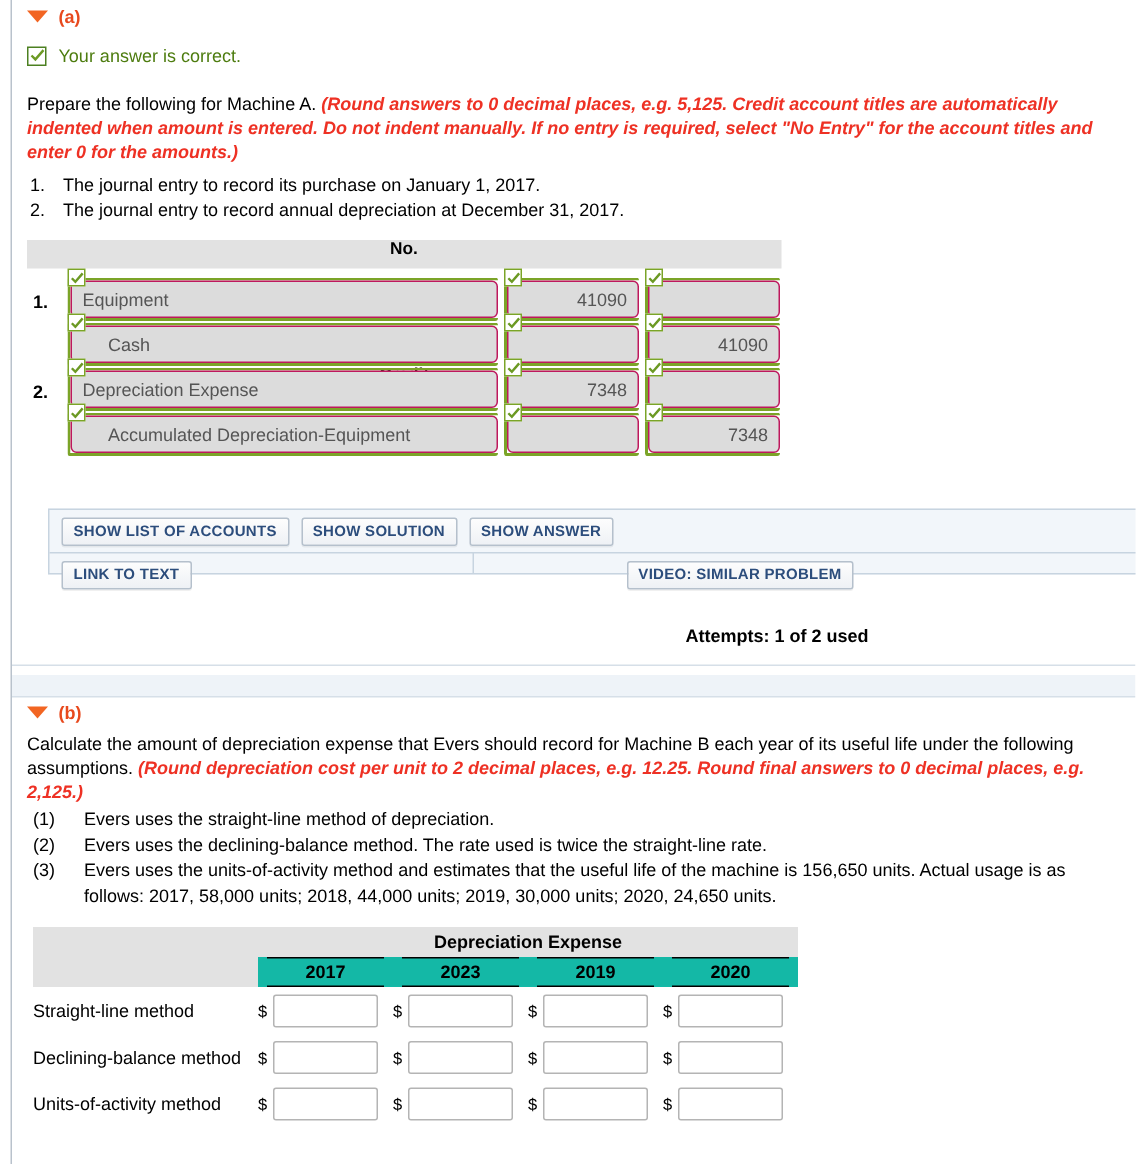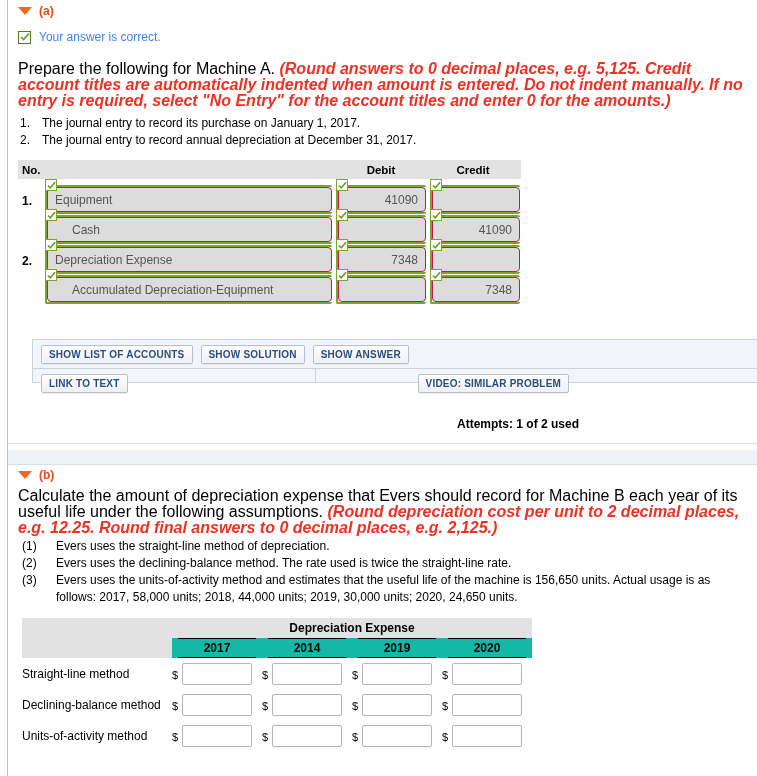--- a/index.html
+++ b/index.html
@@ -20,37 +20,37 @@
   
   .sec-head{display:flex;align-items:center;gap:7px;font-weight:bold;font-size:12px;color:#e8491d;}
   .tri{width:0;height:0;border-left:7px solid transparent;border-right:7px solid transparent;
        border-top:8px solid #f26522;display:inline-block;}
 
   
   .correct-row{display:flex;align-items:center;gap:8px;}
   .chk-box{width:13px;height:13px;border:1px solid #4c8021;background:#fff;
            display:flex;align-items:center;justify-content:center;box-sizing:border-box;}
   .chk-box svg{display:block;}
-  .correct-txt{font-size:12px;color:#3b82f6;}
-
-  
-  .para{font-size:16px;line-height:16px;color:#000;}
+  .correct-txt{font-size:12px;color:#4d7c0f;}
+
+  
+  .para{font-size:12px;line-height:16px;color:#000;}
   .em-red{color:#ee3124;font-style:italic;font-weight:bold;}
 
   
   .olist{margin:0;padding:0;list-style:none;font-size:12px;line-height:17px;}
   .olist li{display:flex;}
   .olist .num{width:22px;flex:0 0 22px;}
   .olist .txt{flex:1;}
   .olist.wide .num{width:34px;flex:0 0 34px;}
 
   
   .jtable{position:absolute;}
   .jhead{display:flex;background:#e2e2e2;height:19px;align-items:center;
-         font-weight:bold;font-size:11.5px;}
+         font-weight:bold;font-size:11.5px;flex-direction:column;}
   .jhead .c-no{width:27px;padding-left:4px;box-sizing:border-box;}
   .jhead .c-acct{width:290px;margin-top:48px;}
   .jhead .c-deb{width:92px;text-align:center;}
   .jhead .c-cre{width:92px;text-align:center;}
 
   .jrow{display:flex;align-items:flex-start;height:30px;position:relative;}
   .jrow .c-no{width:27px;flex:0 0 27px;font-weight:bold;font-size:12px;
               padding-top:9px;box-sizing:border-box;padding-left:4px;}
   .cellwrap{position:relative;margin-right:4px;}
   .inp{
@@ -308,21 +308,21 @@
     <div class="d-grouphead">
       <div class="d-glabel"></div>
       <div class="d-gtitle">Depreciation Expense</div>
     </div>
     <div class="d-yearrow" id="year-row">
       <div class="d-ylabel"></div>
     <div class="d-year">
           <span>2017</span>
         </div>
         <div class="d-year">
-          <span>2014</span>
+          <span>2023</span>
         </div>
         <div class="d-year">
           <span>2019</span>
         </div>
         <div class="d-year">
           <span>2020</span>
         </div>
       </div>
     <div id="dep-body">
         <div class="d-row">

